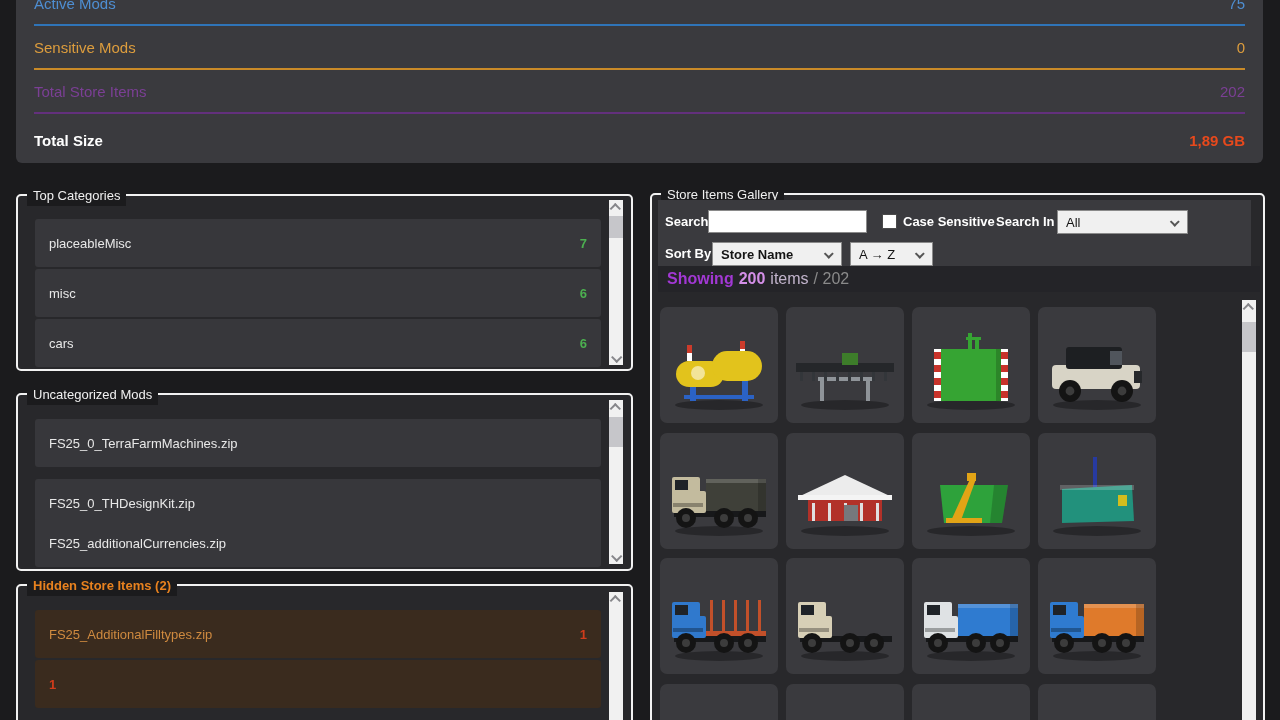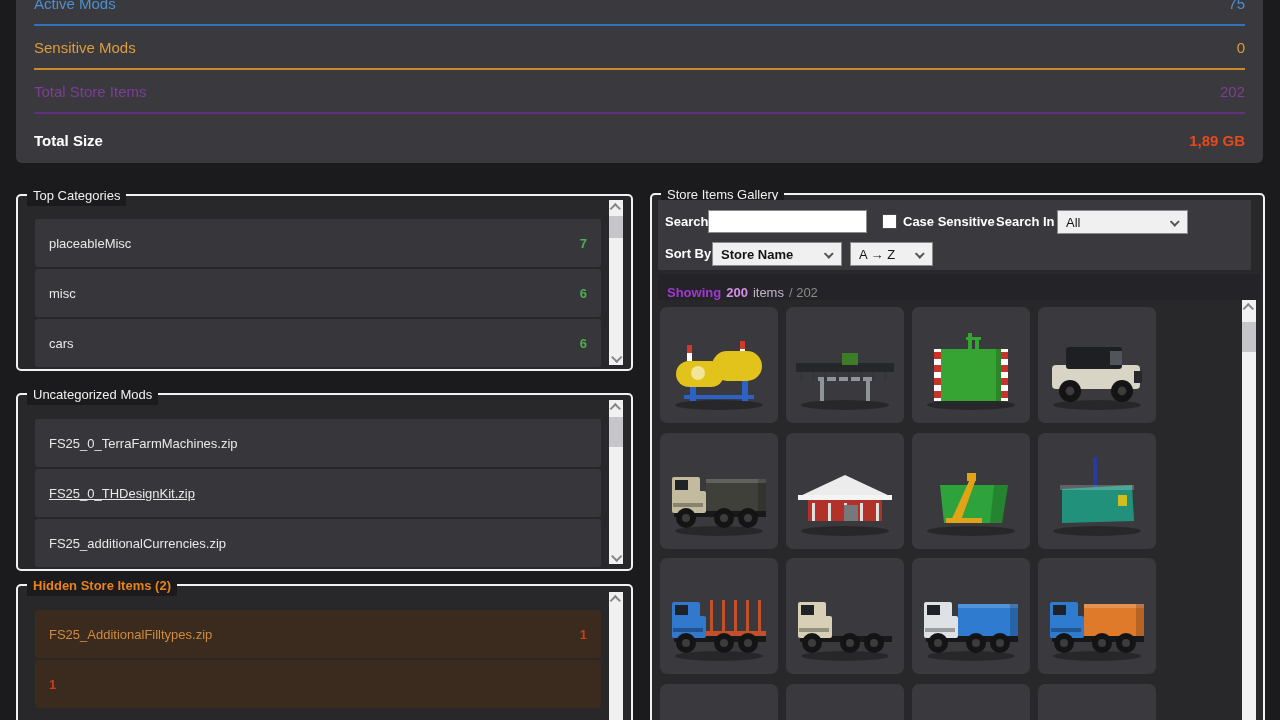--- a/index.html
+++ b/index.html
@@ -56,22 +56,22 @@
     font-family:"Liberation Sans",sans-serif;font-size:13px;padding:0 5px;color:#111;
   }
   .checkbox{position:absolute;width:13px;height:13px;background:#ffffff;border:1px solid #4a4a4a;}
   .combo{
     position:absolute;height:24px;background:#f0f0f0;border:1px solid #8a8a8a;
     box-sizing:border-box;display:flex;align-items:center;justify-content:space-between;
     padding:0 8px;font-size:13px;color:#141414;
   }
   .combo .chev{width:5px;height:5px;border-color:#555;transform:rotate(-135deg) translate(1px,0);}
   #gal-showing{
-    position:absolute;left:6px;top:79px;width:593px;height:26px;background:#242428;
-    display:flex;align-items:flex-end;padding-left:9px;gap:5px;font-size:13px;
+    position:absolute;left:6px;top:71px;width:593px;height:26px;background:#242428;
+    display:flex;align-items:center;padding-left:9px;gap:5px;font-size:16px;
   }
   .sh-label{color:#a238d4;font-weight:700;}
   .sh-count{color:#d48fe8;font-weight:700;}
   .sh-items{color:#c2b4cc;}
   .sh-total{color:#8a8a8a;}
   #tile-grid{position:absolute;left:0;top:105px;width:584px;height:520px;}
   .tile{position:absolute;width:118px;height:116px;background:#3a3a3e;border-radius:7px;overflow:hidden;}
   .tile svg{display:block;}
 </style>
 </head>
@@ -124,21 +124,21 @@
       </div>
   </div>
 </section>
 
 <section class="groupbox" id="box-uncat" style="left:16px;top:393px;width:617px;height:178px;">
   <span class="gb-title">Uncategorized Mods</span>
   <div id="uncat-list">
       <div class="list-row" style="top: 24px;">
         <span class="li-name">FS25_0_TerraFarmMachines.zip</span>
       </div>
-      <div class="list-row" style="top: 74px; text-decoration: underline;">
+      <div class="list-row" style="top: 84px;">
         <span class="li-name">FS25_0_THDesignKit.zip</span>
       </div>
       <div class="list-row" style="top: 124px;">
         <span class="li-name">FS25_additionalCurrencies.zip</span>
       </div>
     </div>
   <div class="vscroll" style="left:591px;top:5px;height:164px;">
     <div class="vs-arrow up">
         <i class="chev up"></i>
       </div>

